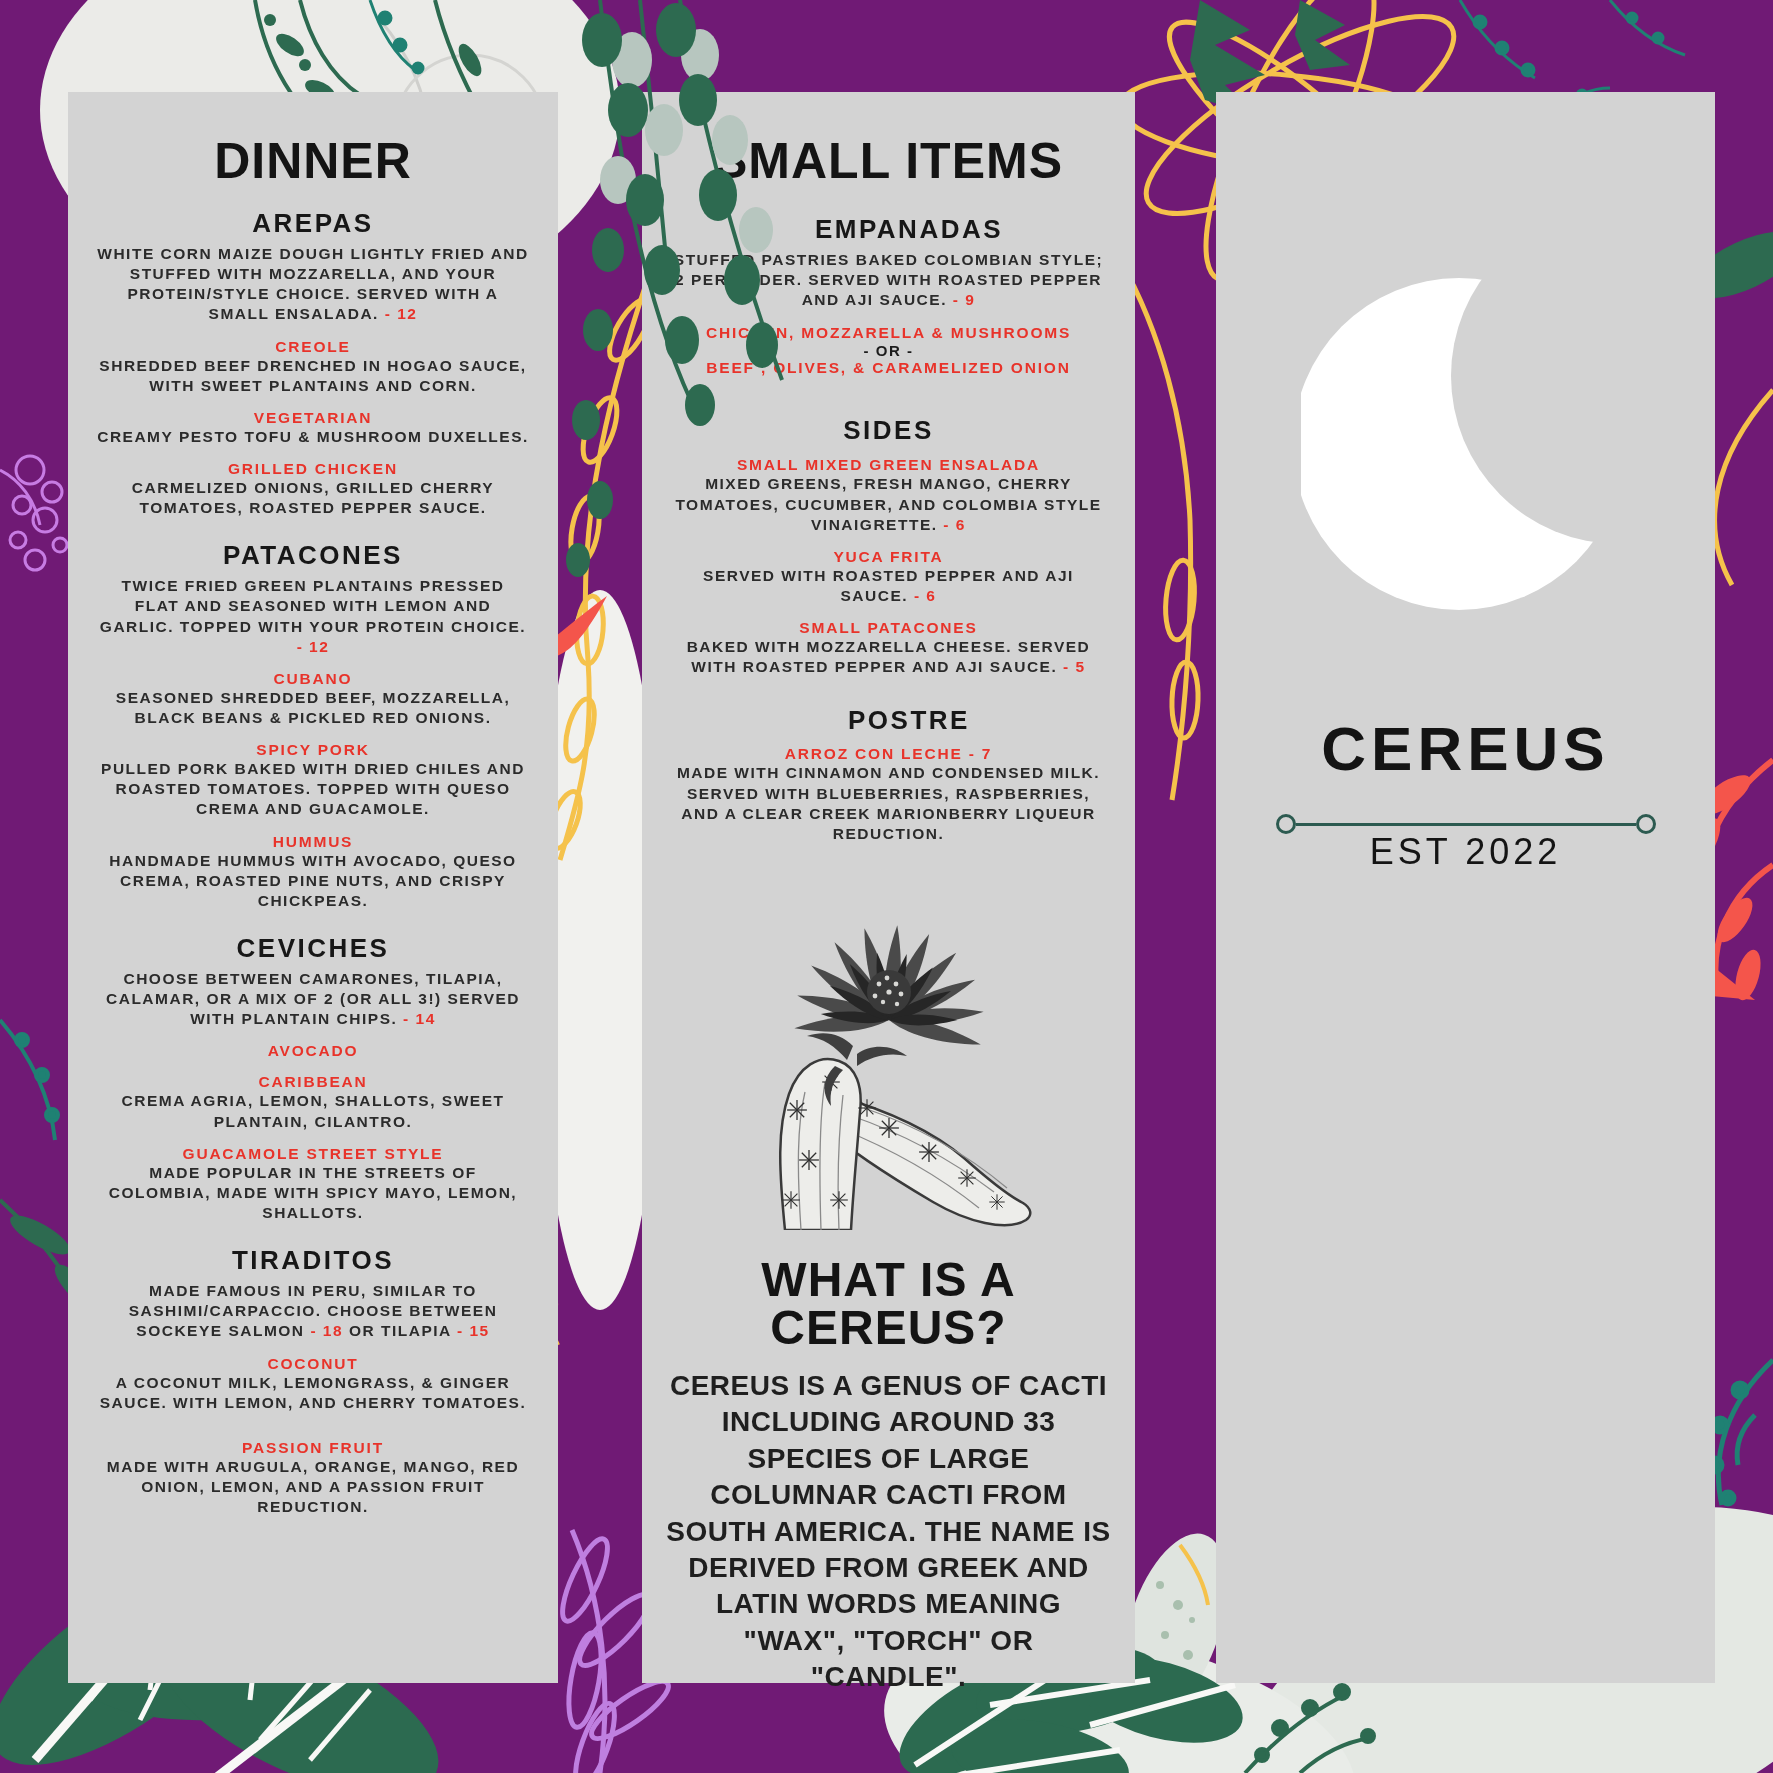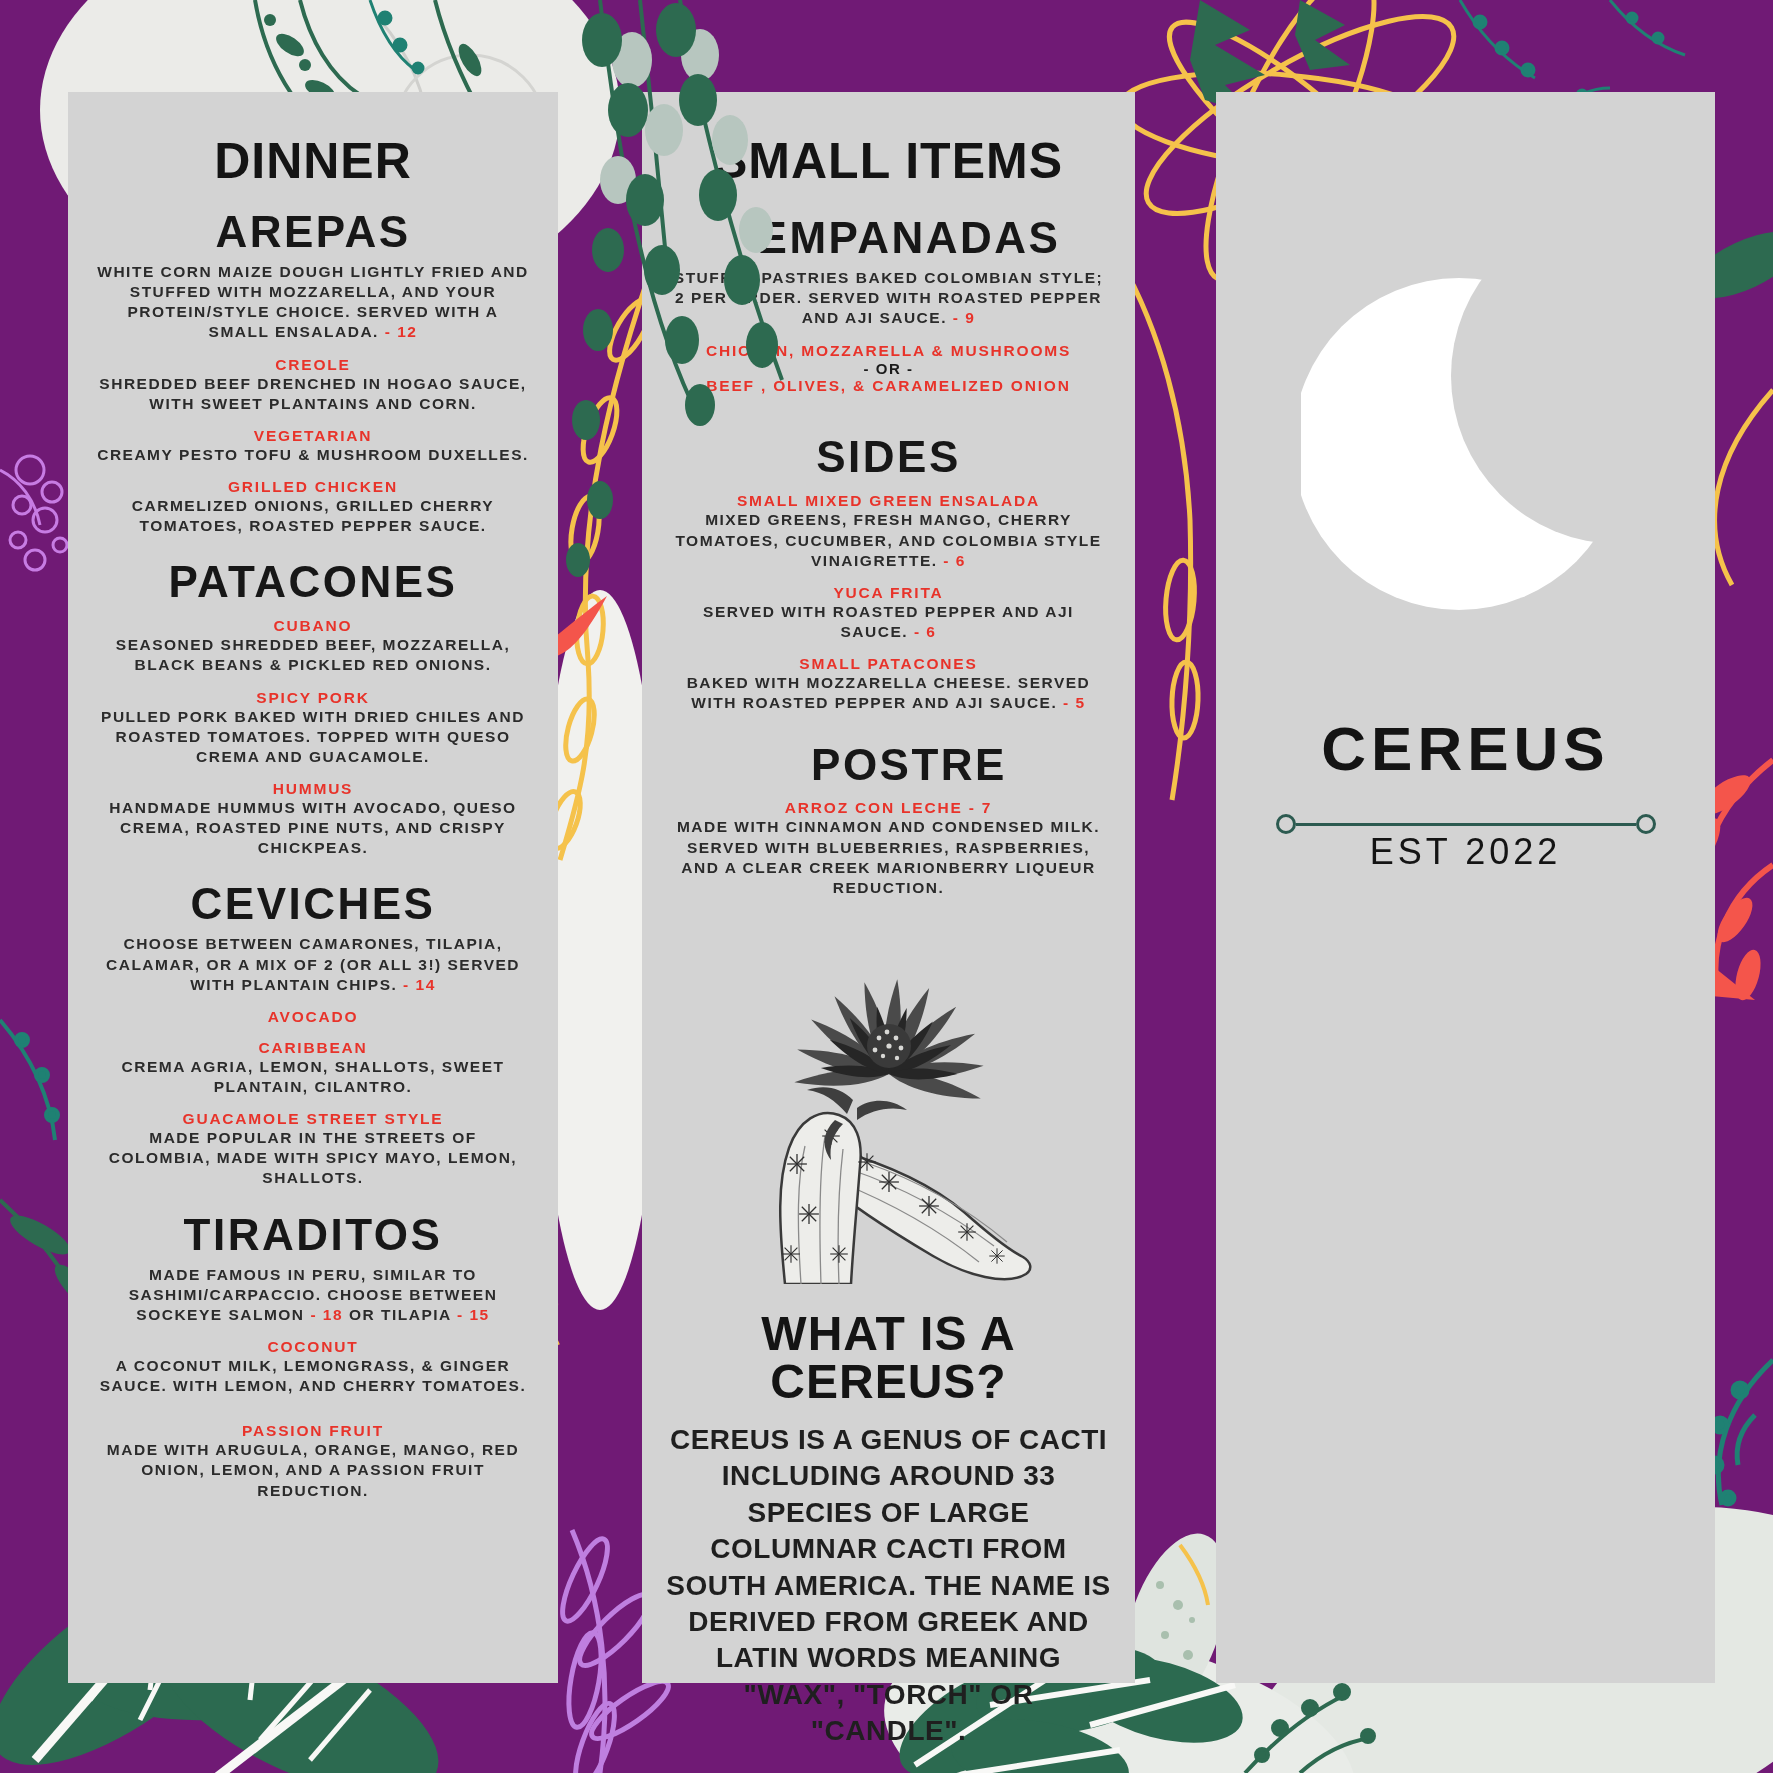--- a/index.html
+++ b/index.html
@@ -7,21 +7,21 @@
           font-family:"Liberation Sans", sans-serif;background:#701a75;}
   svg.layer{position:absolute;left:0;top:0;z-index:0;pointer-events:none;}
   svg.layer.front{z-index:2;}
   .panel{position:absolute;top:92px;height:1591px;background:#d3d3d3;z-index:1;
          text-align:center;color:#262626;}
   .panel-left{left:68px;width:490px;}
   .panel-mid{left:642px;width:493px;}
   .panel-right{left:1216px;width:499px;}
   h2.col-title{font-size:50px;font-weight:800;letter-spacing:1px;color:#141414;
                margin:44px 0 20px 0;line-height:1;}
-  h3.sec{font-size:44px;font-weight:800;letter-spacing:2.5px;color:#171717;
+  h3.sec{font-size:26px;font-weight:800;letter-spacing:2.5px;color:#171717;
          margin:24px 0 8px 0;line-height:1;}
   .sec-lg{margin-top:40px !important;}
   .sec-md{margin-top:30px !important;padding-left:41px;}
   .panel p{margin:0 auto;max-width:432px;}
   .body-txt{font-size:15.5px;font-weight:700;letter-spacing:1.5px;line-height:1.3;color:#2b2b2b;}
   .item-name{font-size:15.5px;font-weight:800;letter-spacing:1.8px;color:#e8332a;margin-top:13px !important;}
   .item-name .light{font-weight:600;}
   .price{color:#e8332a;font-weight:800;}
   .or-line{font-size:15px;font-weight:800;letter-spacing:1.5px;color:#1c1c1c;}
   .opt{margin-top:14px !important;}
@@ -247,20 +247,22 @@
     <p class="body-txt"><span>WHITE CORN MAIZE DOUGH LIGHTLY FRIED AND STUFFED WITH MOZZARELLA, AND YOUR PROTEIN/STYLE CHOICE. SERVED WITH A SMALL ENSALADA.</span>
       <span class="price">- 12</span></p>
     <p class="item-name">CREOLE</p>
     <p class="body-txt">SHREDDED BEEF DRENCHED IN HOGAO SAUCE, WITH SWEET PLANTAINS AND CORN.</p>
     <p class="item-name">VEGETARIAN</p>
     <p class="body-txt">CREAMY PESTO TOFU &amp; MUSHROOM DUXELLES.</p>
     <p class="item-name">GRILLED CHICKEN</p>
     <p class="body-txt">CARMELIZED ONIONS, GRILLED CHERRY TOMATOES, ROASTED PEPPER SAUCE.</p>
 
     <h3 class="sec">PATACONES</h3>
+    <p class="body-txt"><span>TWICE FRIED GREEN PLANTAINS PRESSED  FLAT AND SEASONED WITH LEMON AND  GARLIC. TOPPED WITH YOUR PROTEIN CHOICE.</span>
+      <span class="price">- 12</span></p>
     <p class="item-name">CUBANO</p>
     <p class="body-txt">SEASONED SHREDDED BEEF, MOZZARELLA, BLACK BEANS &amp; PICKLED RED ONIONS.</p>
     <p class="item-name">SPICY PORK</p>
     <p class="body-txt">PULLED PORK BAKED WITH DRIED CHILES AND ROASTED TOMATOES. TOPPED WITH QUESO CREMA AND GUACAMOLE.</p>
     <p class="item-name">HUMMUS</p>
     <p class="body-txt">HANDMADE HUMMUS WITH AVOCADO, QUESO CREMA, ROASTED PINE NUTS, AND CRISPY CHICKPEAS.</p>
 
     <h3 class="sec">CEVICHES</h3>
     <p class="body-txt"><span>CHOOSE BETWEEN CAMARONES, TILAPIA, CALAMAR, OR A MIX OF 2 (OR ALL 3!) SERVED WITH PLANTAIN CHIPS.</span>
       <span class="price">- 14</span></p>

